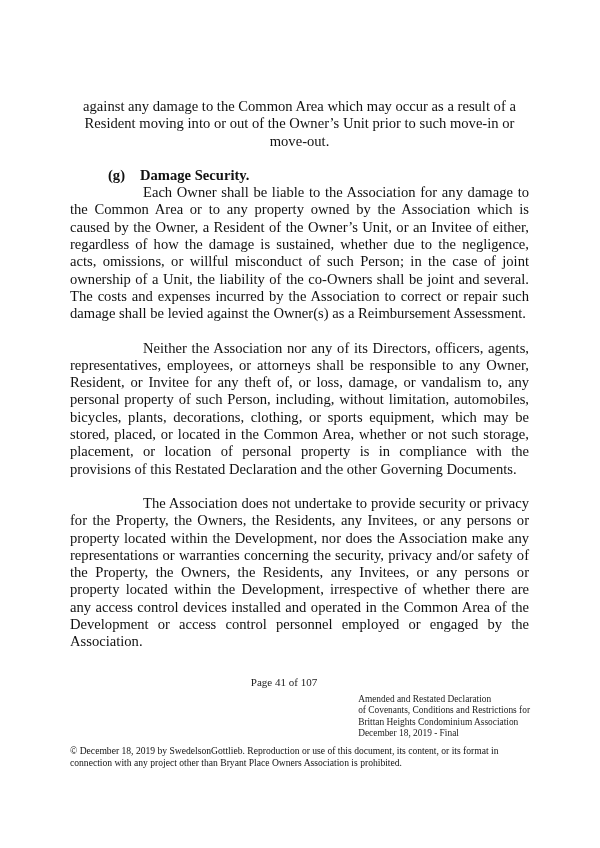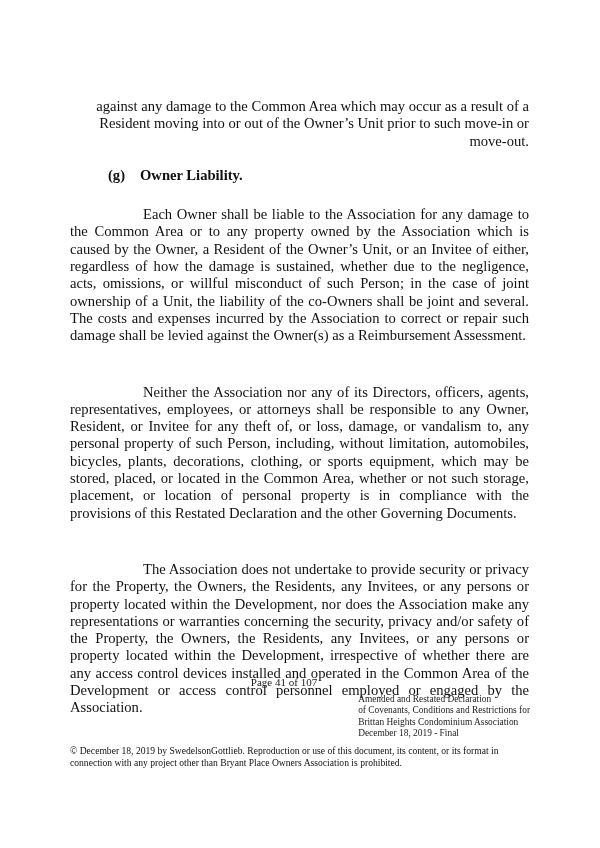--- a/index.html
+++ b/index.html
@@ -4,22 +4,22 @@
 <style>
   html, body { margin: 0; padding: 0; background: #ffffff; }
   body { width: 600px; height: 848px; position: relative; overflow: hidden; }
   .page { position: absolute; left: 0; top: 0; width: 600px; height: 848px; background: #fff; }
   .text {
     position: absolute; left: 70px; width: 459px;
     font-family: "Liberation Serif", serif; font-size: 14.6px; line-height: 17.3px;
     color: #111; text-align: justify;
   }
   .p { margin: 0; text-align: justify; }
-  .p.last-left { text-align: right; }
-  .indent { text-indent: 73px; margin-top: 22px; }
+  .p.last-left { text-align: center; }
+  .indent { text-indent: 73px; }
   .heading {
     font-family: "Liberation Serif", serif; font-size: 14.6px; line-height: 17.3px;
     font-weight: bold; color: #111; margin: 0;
   }
   .heading .num { display: inline-block; width: 32px; margin-left: 38px; }
   .gap { height: 17px; }
   .pagenum {
     position: absolute; top: 676px; left: 0; width: 568px; text-align: center;
     font-family: "Liberation Serif", serif; font-size: 11px; color: #222;
   }
@@ -36,21 +36,21 @@
 </head>
 <body>
 
 <div class="page">
   <div class="text" style="top: 98px;">
     <p class="p last-left">against any damage to the Common Area which may occur as a result of a Resident moving into or out of the Owner’s Unit prior to such move-in or move-out.</p>
     <div class="gap"></div>
 
     <div>
       <p class="heading">
-        <span class="num">(g)</span><span>Owner Liability.</span>
+        <span class="num">(g)</span><span>Damage Security.</span>
       </p>
       <p class="p indent">Each Owner shall be liable to the Association for any damage to the Common Area or to any property owned by the Association which is caused by the Owner, a Resident of the Owner’s Unit, or an Invitee of either, regardless of how the damage is sustained, whether due to the negligence, acts, omissions, or willful misconduct of such Person; in the case of joint ownership of a Unit, the liability of the co-Owners shall be joint and several. The costs and expenses incurred by the Association to correct or repair such damage shall be levied against the Owner(s) as a Reimbursement Assessment.</p>
     </div>
     <div class="gap"></div>
 
     <div>
       <p class="p indent">Neither the Association nor any of its Directors, officers, agents, representatives, employees, or attorneys shall be responsible to any Owner, Resident, or Invitee for any theft of, or loss, damage, or vandalism to, any personal property of such Person, including, without limitation, automobiles, bicycles, plants, decorations, clothing, or sports equipment, which may be stored, placed, or located in the Common Area, whether or not such storage, placement, or location of personal property is in compliance with the provisions of this Restated Declaration and the other Governing Documents.</p>
     </div>
     <div class="gap"></div>
 

